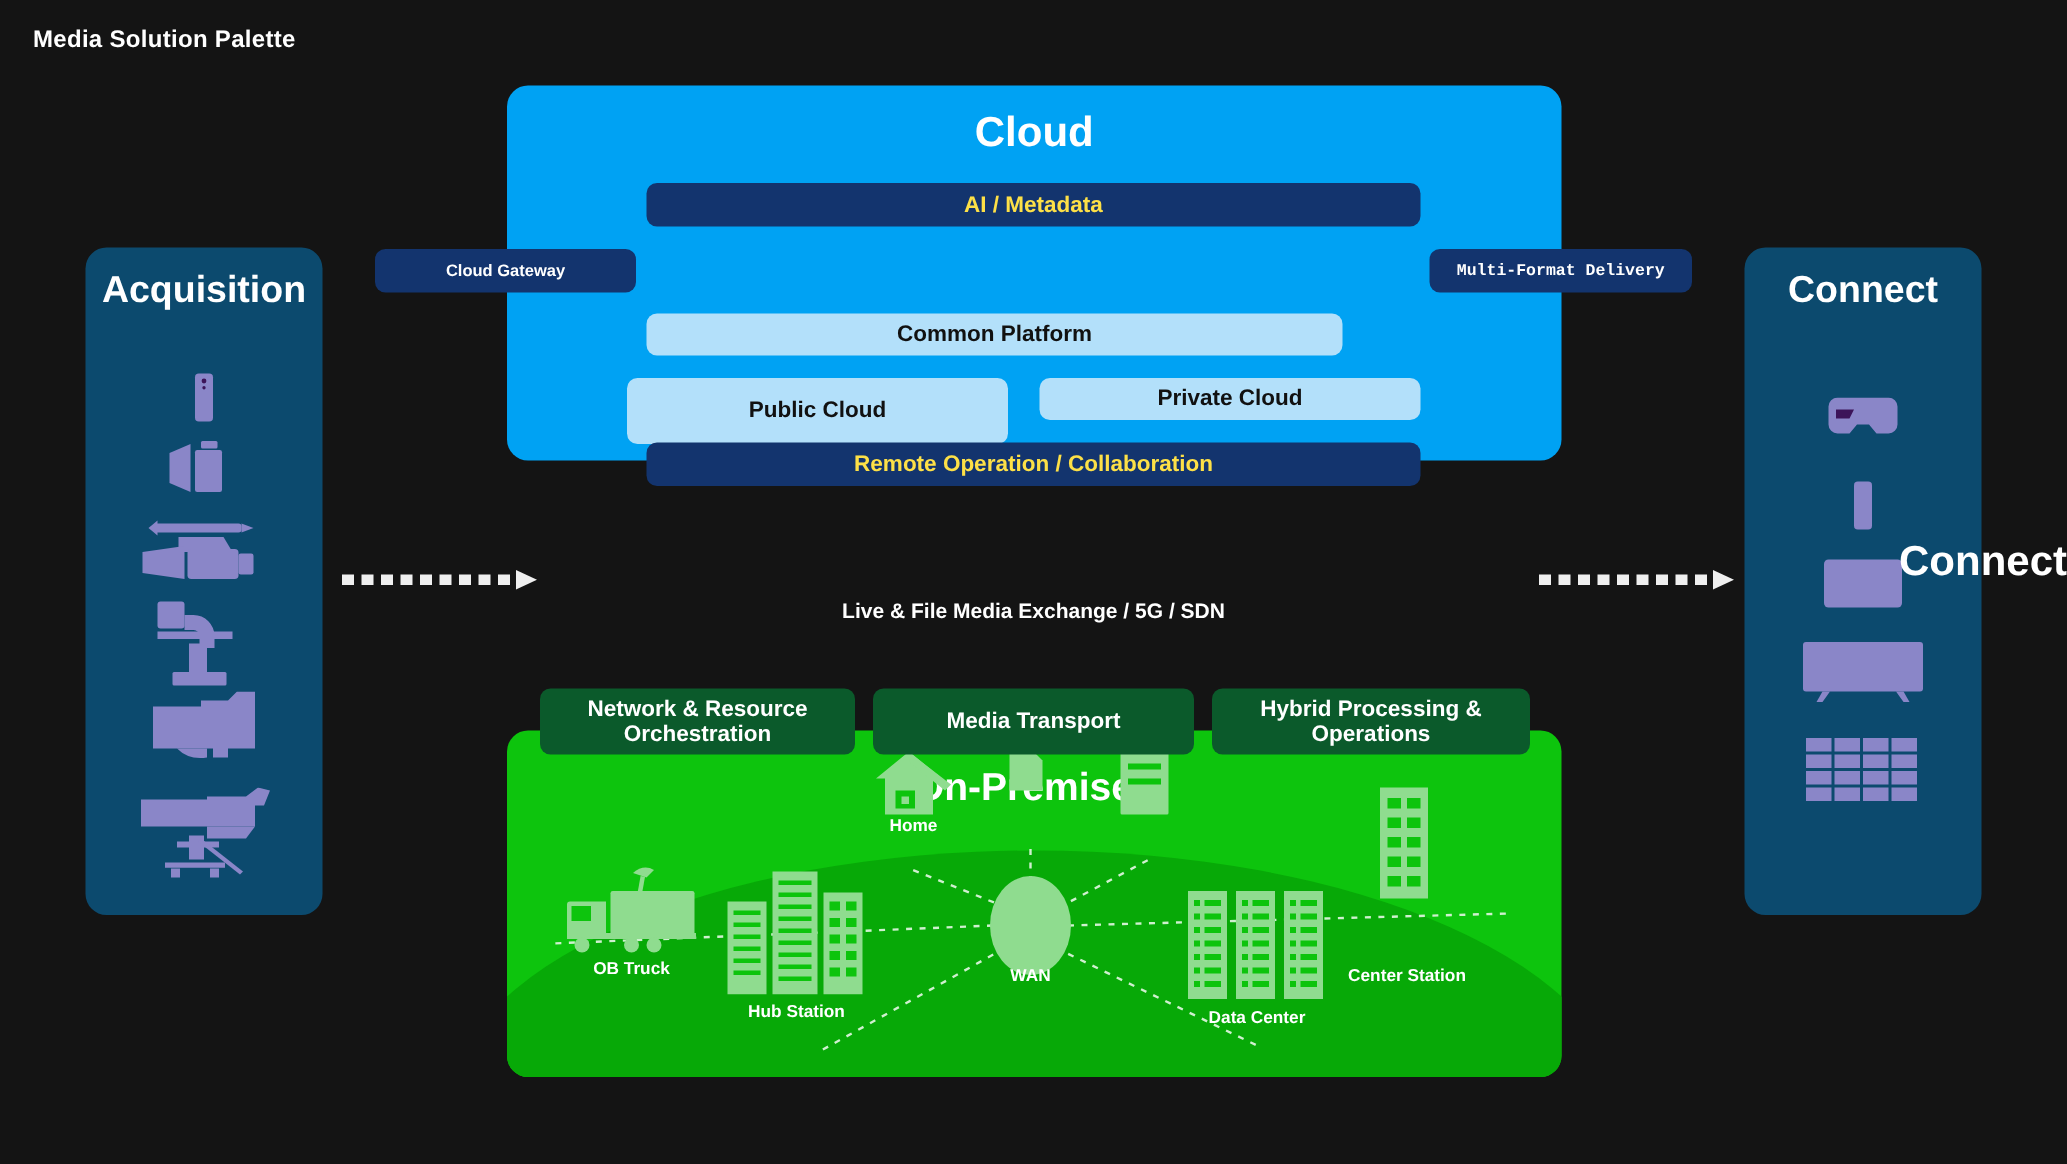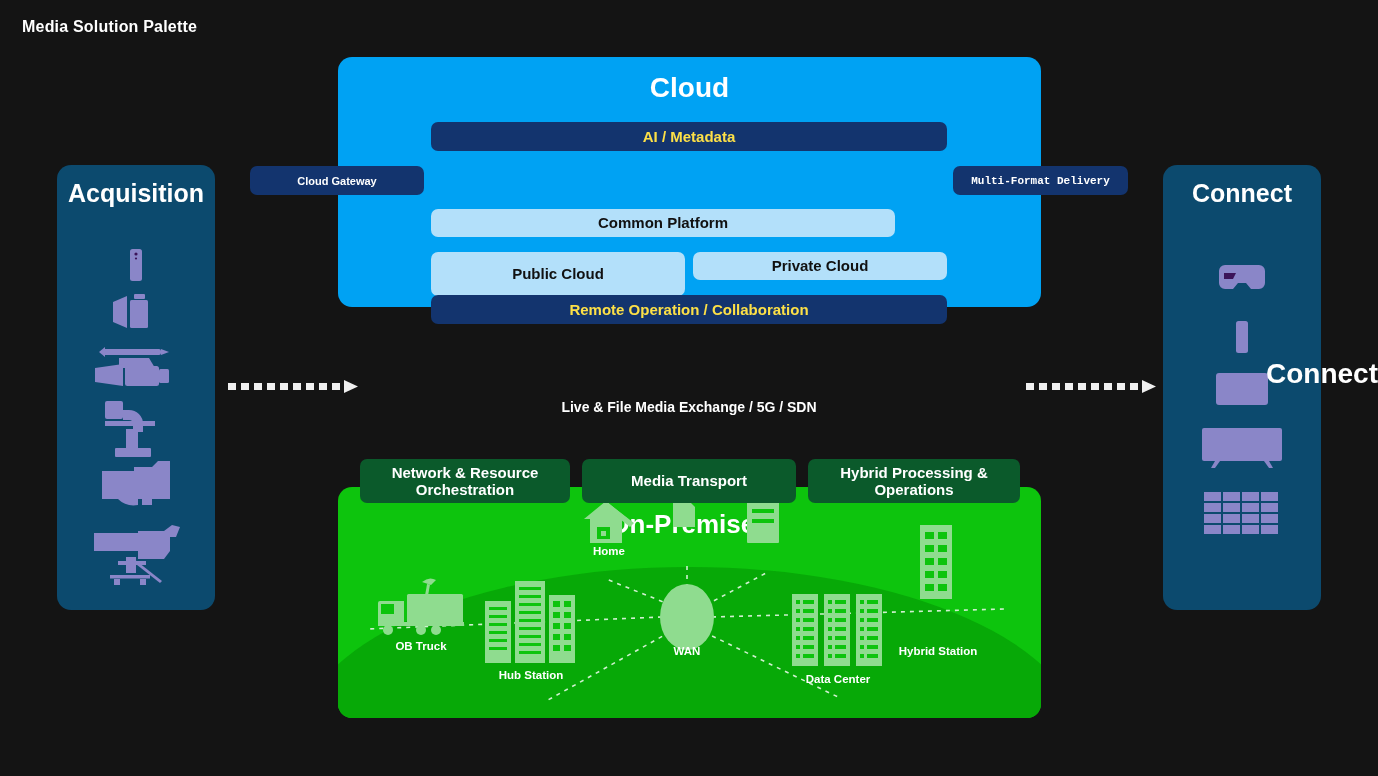--- a/index.html
+++ b/index.html
@@ -187,21 +187,21 @@
   <div id="cloud">
     <div id="cloud-title">Cloud</div>
   </div>
 
   <div class="bar dark" style="left:431px;top:122px;width:516px;height:29px;">
     <span>AI / Metadata</span>
   </div>
   <div class="bar light" style="left:431px;top:209px;width:464px;height:28px;">
     <span>Common Platform</span>
   </div>
-  <div class="bar light" style="left:431px;top:252px;width:254px;height:44px;">
+  <div class="bar light" style="left:418px;top:252px;width:254px;height:44px;">
     <span>Public Cloud</span>
   </div>
   <div class="bar light" style="left:693px;top:252px;width:254px;height:28px;">
     <span>Private Cloud</span>
   </div>
   <div class="bar dark" style="left:431px;top:295px;width:516px;height:29px;">
     <span>Remote Operation / Collaboration</span>
   </div>
 
   <div class="sidetab" style="left:250px;top:166px;width:174px;">
@@ -430,16 +430,16 @@
           <rect x="9" y="35" width="9" height="7"></rect>
               <rect x="22" y="35" width="9" height="7"></rect>
           <rect x="9" y="48" width="9" height="7"></rect>
               <rect x="22" y="48" width="9" height="7"></rect>
           <rect x="9" y="61" width="9" height="7"></rect>
               <rect x="22" y="61" width="9" height="7"></rect>
         </g>
       </g>
         </svg>
     </div>
-    <div class="nlab" style="left:548px;top:158px;width:104px;">Hybrid Station</div>
+    <div class="nlab" style="left:548px;top:158px;width:104px;">Center Station</div>
   </div>
 
 </div>
 
 </body></html>

